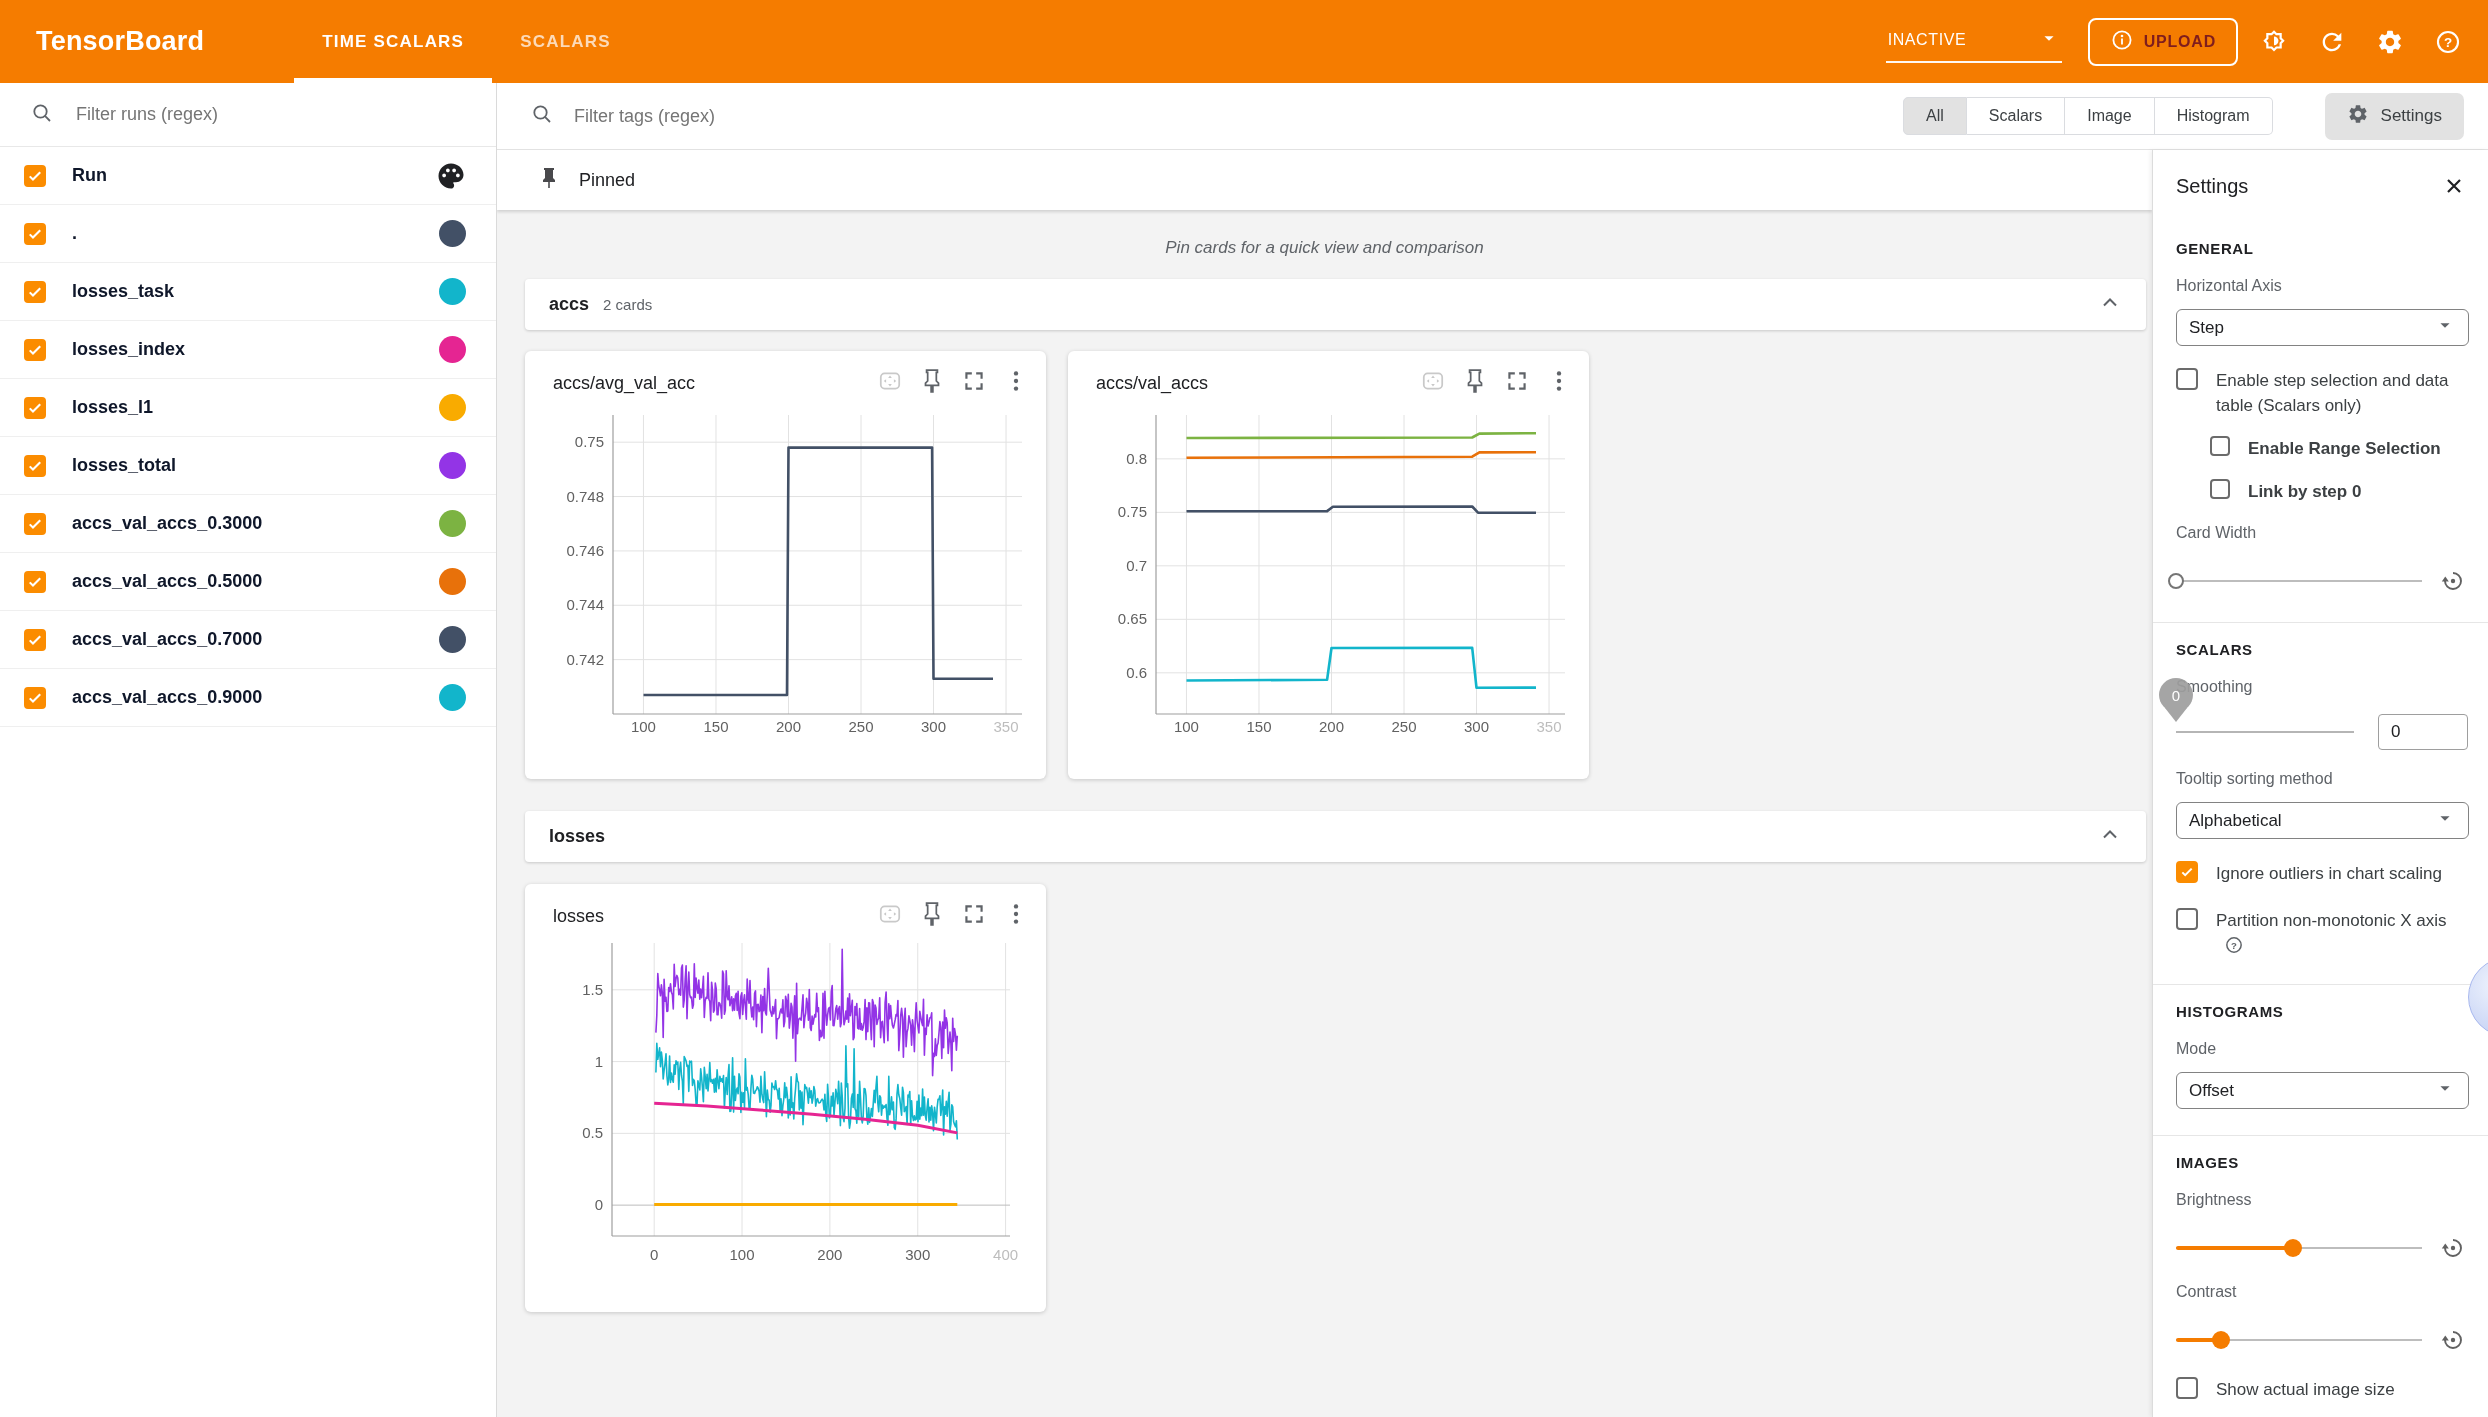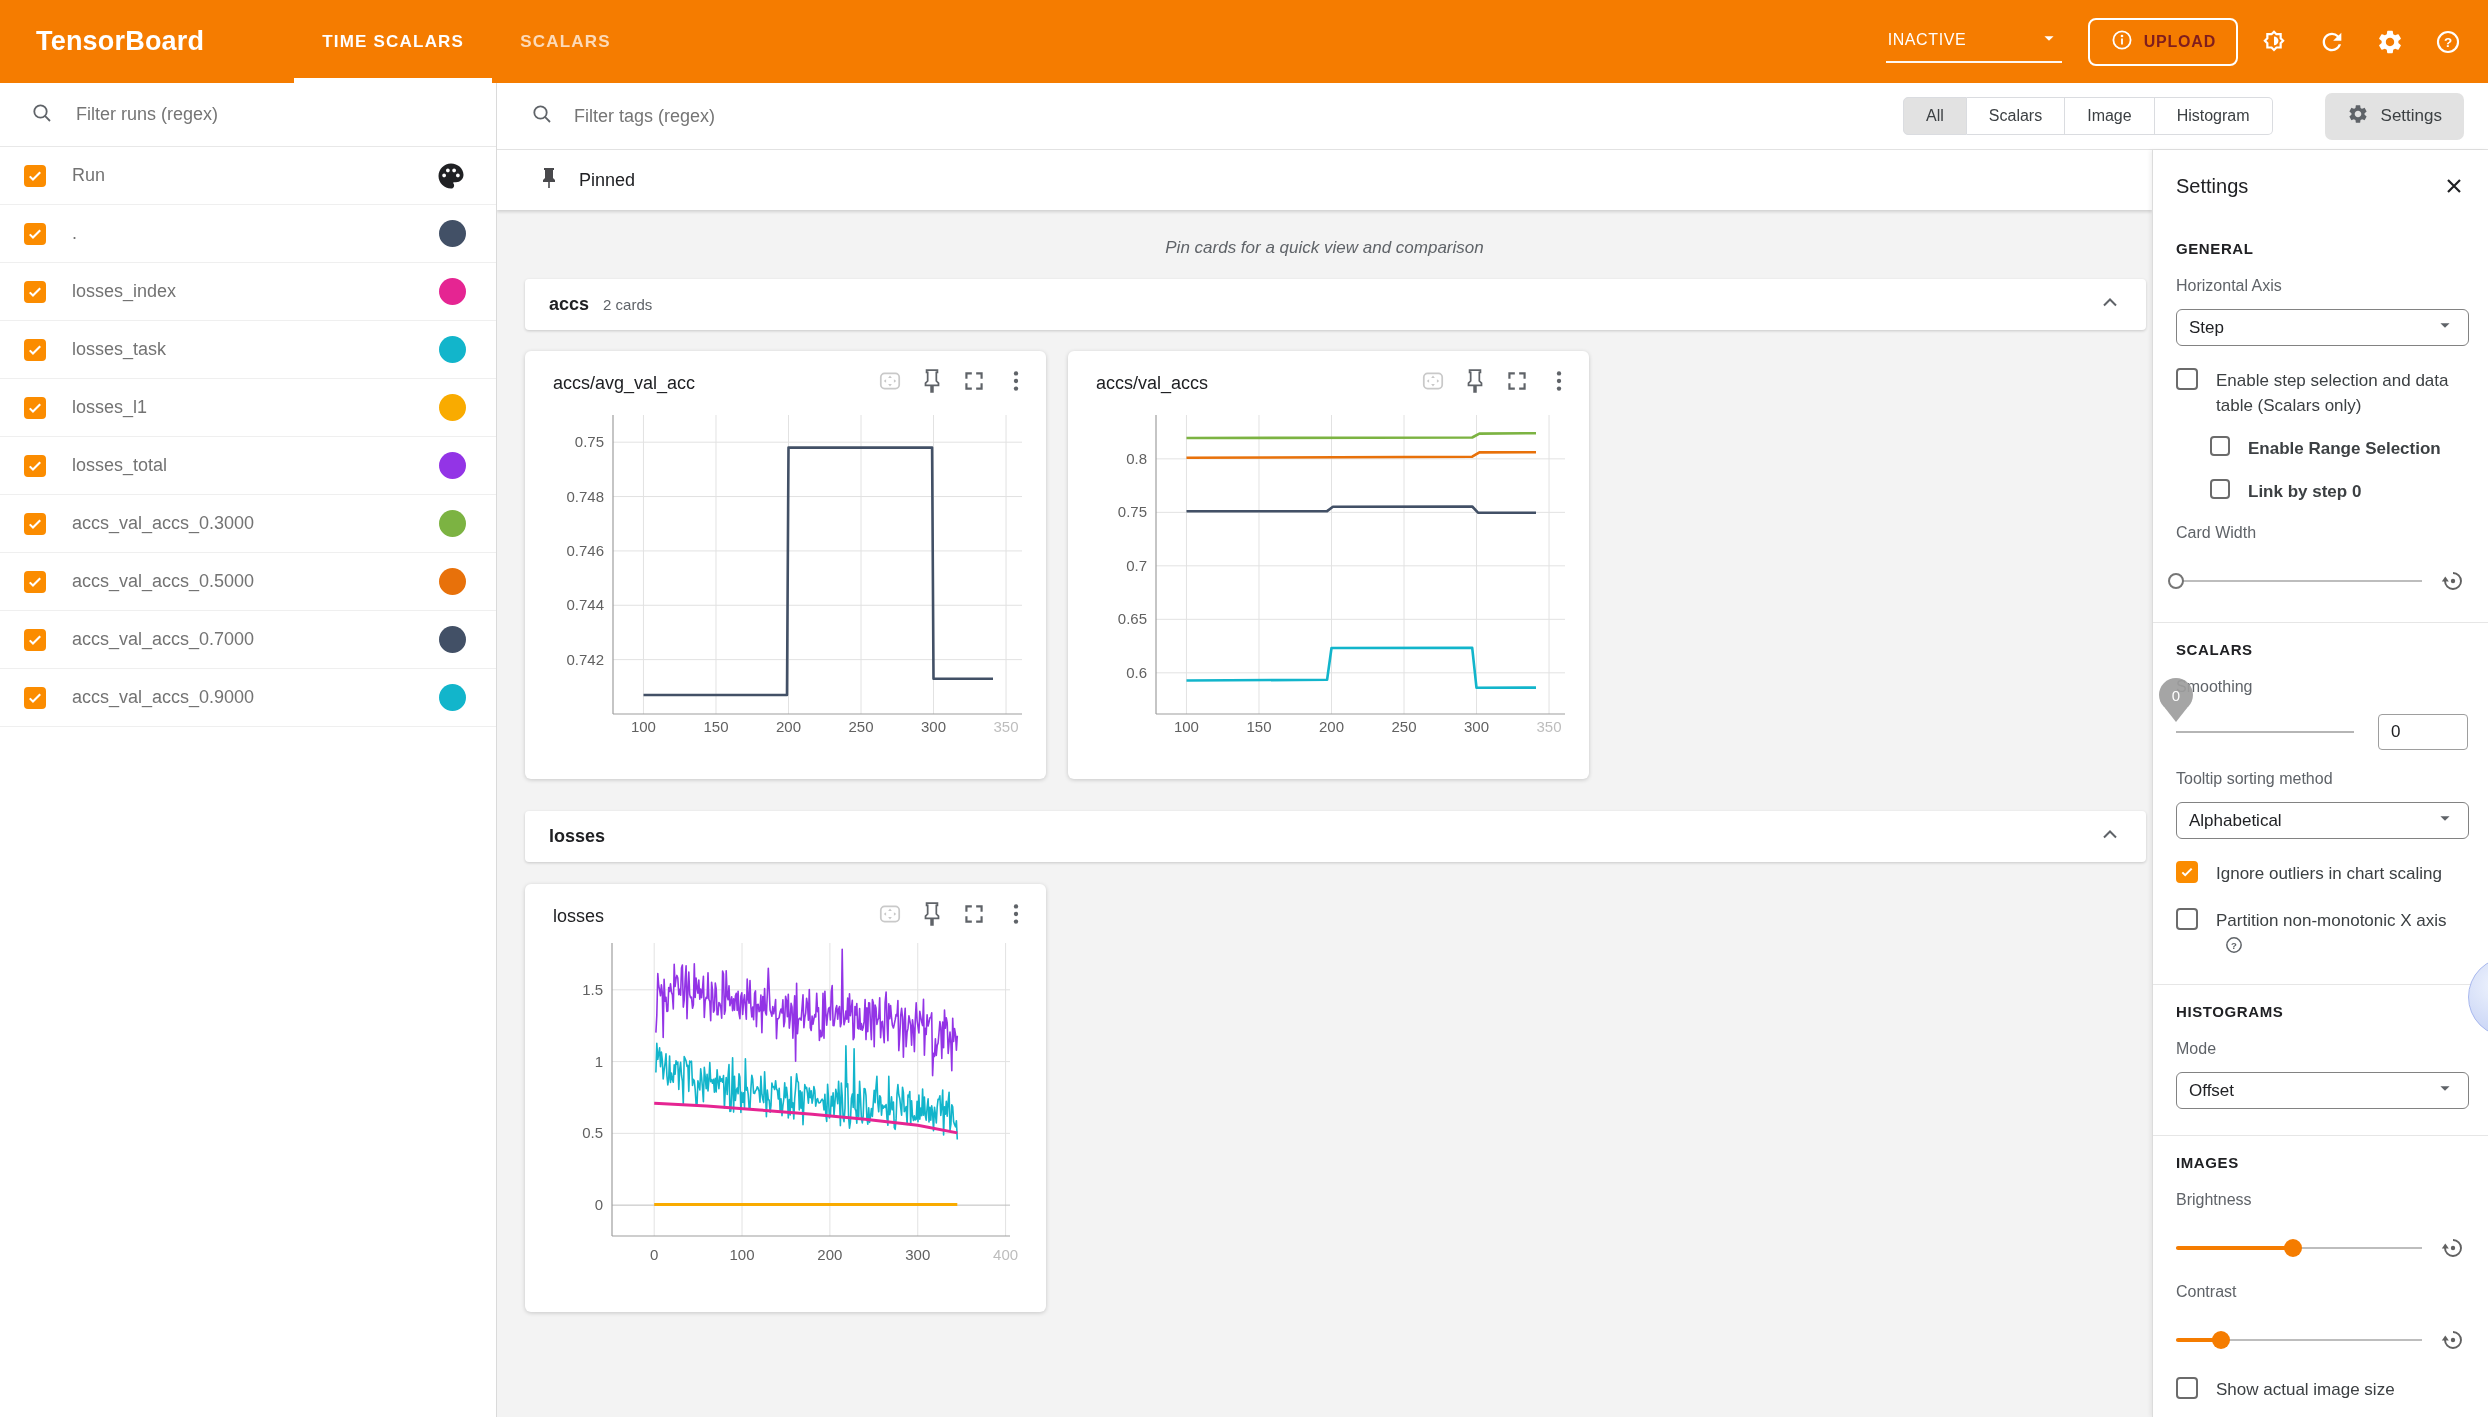--- a/index.html
+++ b/index.html
@@ -22,21 +22,21 @@
        padding:0 20px;color:#7f1d1d;font-size:16px;font-weight:bold;letter-spacing:.8px;cursor:pointer;margin-right:22px;}
   .hdr-icons{display:flex;align-items:center;gap:30px;}
   .hdr-icon{width:28px;height:28px;display:flex;align-items:center;justify-content:center;cursor:pointer;}
   
   .sidebar{position:absolute;left:0;top:83px;width:497px;height:1334px;background:#fff;border-right:1px solid #dadada;z-index:5;}
   .run-search{display:flex;align-items:center;height:64px;border-bottom:1px solid #e8e8e8;padding:0 16px 0 30px;}
   .run-search input{border:none;outline:none;font-size:18px;color:#202124;margin-left:20px;width:340px;
        font-family:"Liberation Sans","DejaVu Sans",sans-serif;}
   .run-search input::placeholder{color:#757575;}
   .run-row{display:flex;align-items:center;height:58px;border-bottom:1px solid #efefef;padding:0 30px 0 24px;cursor:pointer;}
-  .run-label{margin-left:26px;font-size:18px;color:#737373;}
+  .run-label{margin-left:26px;font-size:18px;color:#0f172a;font-weight:bold;}
   .run-right{margin-left:auto;display:flex;align-items:center;}
   .run-dot{width:27px;height:27px;border-radius:50%;}
   
   .cb{width:22px;height:22px;border-radius:4px;border:2px solid #6b6b6b;background:#fff;flex:0 0 auto;
       display:flex;align-items:center;justify-content:center;cursor:pointer;}
   .cb.checked{border-color:#fb8c00;background:#fb8c00;}
   .cb.small{width:20px;height:20px;}
   
   .main-toolbar{position:absolute;left:497px;top:83px;width:1991px;height:67px;background:#fff;
       border-bottom:1px solid #e2e2e2;display:flex;align-items:center;z-index:10;}
@@ -195,34 +195,34 @@
           <span class="run-right">
             <span class="run-dot" style="background: rgb(66, 80, 102);"></span>
           </span>
         </div>
         <div class="run-row">
           <span class="cb checked" style="background: rgb(251, 140, 0); border-color: rgb(251, 140, 0);">
             <svg width="18" height="18" viewBox="0 0 24 24">
               <path d="M5 12.5l4.3 4.3L19 7" fill="none" stroke="#fff" stroke-width="2.8"></path>
             </svg>
           </span>
+          <span class="run-label">losses_task</span>
+          <span class="run-right">
+            <span class="run-dot" style="background: rgb(18, 181, 203);"></span>
+          </span>
+        </div>
+        <div class="run-row">
+          <span class="cb checked" style="background: rgb(251, 140, 0); border-color: rgb(251, 140, 0);">
+            <svg width="18" height="18" viewBox="0 0 24 24">
+              <path d="M5 12.5l4.3 4.3L19 7" fill="none" stroke="#fff" stroke-width="2.8"></path>
+            </svg>
+          </span>
           <span class="run-label">losses_index</span>
           <span class="run-right">
             <span class="run-dot" style="background: rgb(229, 37, 146);"></span>
-          </span>
-        </div>
-        <div class="run-row">
-          <span class="cb checked" style="background: rgb(251, 140, 0); border-color: rgb(251, 140, 0);">
-            <svg width="18" height="18" viewBox="0 0 24 24">
-              <path d="M5 12.5l4.3 4.3L19 7" fill="none" stroke="#fff" stroke-width="2.8"></path>
-            </svg>
-          </span>
-          <span class="run-label">losses_task</span>
-          <span class="run-right">
-            <span class="run-dot" style="background: rgb(18, 181, 203);"></span>
           </span>
         </div>
         <div class="run-row">
           <span class="cb checked" style="background: rgb(251, 140, 0); border-color: rgb(251, 140, 0);">
             <svg width="18" height="18" viewBox="0 0 24 24">
               <path d="M5 12.5l4.3 4.3L19 7" fill="none" stroke="#fff" stroke-width="2.8"></path>
             </svg>
           </span>
           <span class="run-label">losses_l1</span>
           <span class="run-right">

